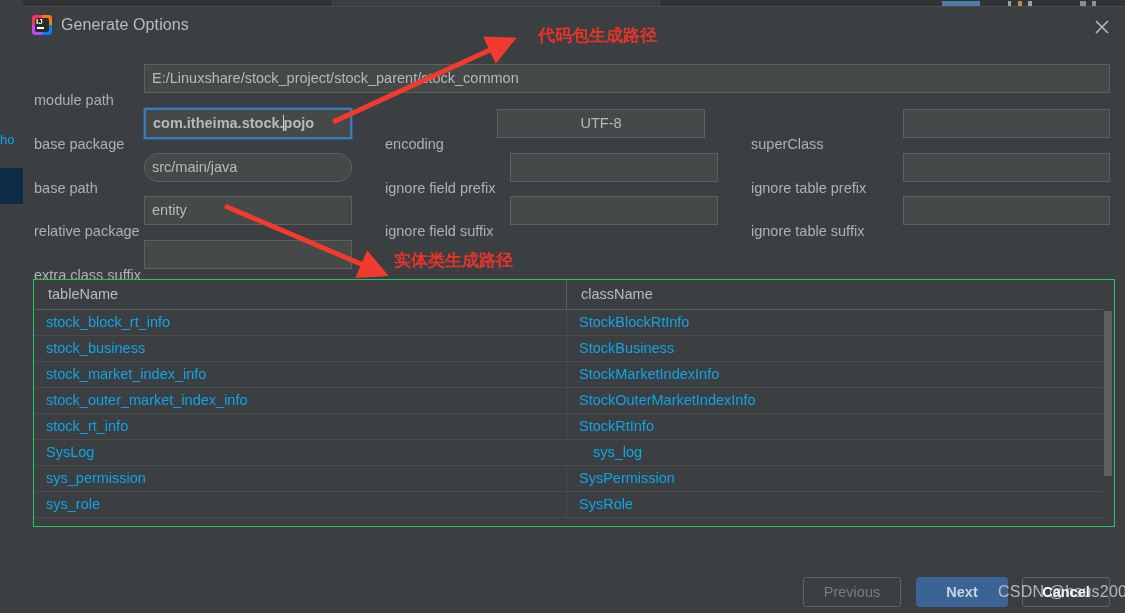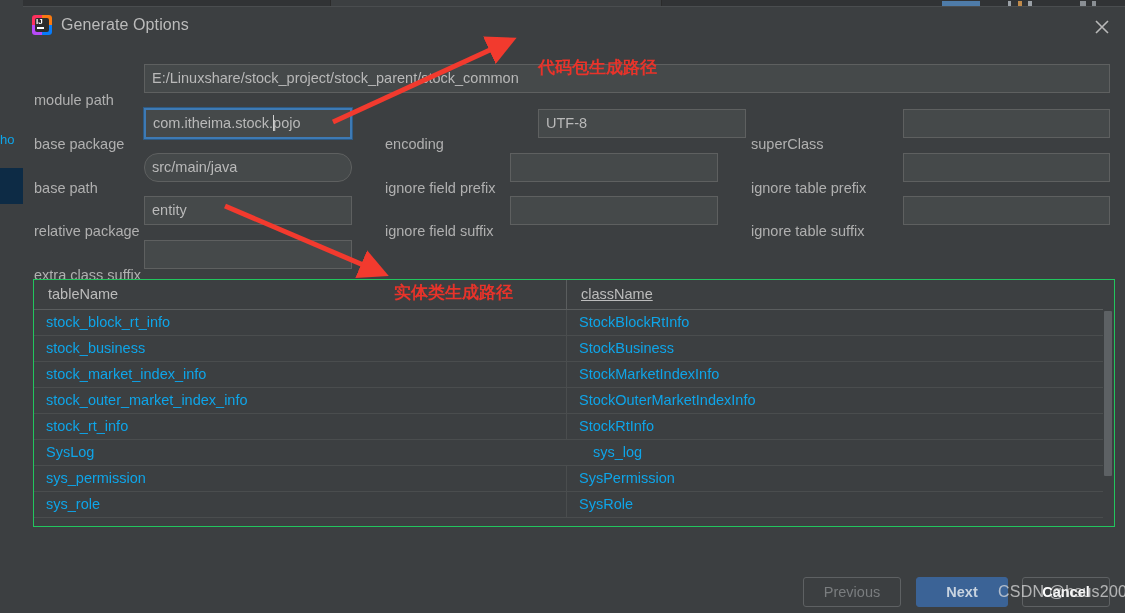--- a/index.html
+++ b/index.html
@@ -171,20 +171,21 @@
     line-height: 27px;
     white-space: nowrap;
     overflow: hidden;
   }
   .field.focused {
     border: 2px solid #3d7ab5;
     outline: 1px solid #2d5a84;
     background: #45494a;
     height: 31px;
     line-height: 27px;
+    font-weight: bold;
   }
   .caret {
     display: inline-block;
     width: 1px;
     height: 16px;
     background: #d0d0d0;
     vertical-align: -3px;
     margin: 0 -0.5px;
   }
 
@@ -206,21 +207,21 @@
     border-bottom: 1px solid #5a5d5e;
   }
   .th {
     font-size: 14.5px;
     color: #bcbcbc;
     line-height: 29px;
     padding-left: 14px;
     box-sizing: border-box;
   }
   .th.c1 { width: 533px; border-right: 1px solid #5a5d5e; }
-  .th.c2 { width: 547px; text-decoration: underline; }
+  .th.c2 { width: 547px; }
   .trow {
     display: flex;
     height: 26px;
     border-bottom: 1px solid #4a4d4e;
     box-sizing: border-box;
   }
   .td {
     font-size: 14.5px;
     color: #0ea5e9;
     line-height: 25px;
@@ -273,21 +274,20 @@
   }
 
   
   .cn-note {
     position: absolute;
     font-family: "DejaVu Sans", sans-serif;
     font-size: 17px;
     font-weight: bold;
     color: #e8332a;
     white-space: nowrap;
-    margin-top: 32px;
   }
   .anno-svg {
     position: absolute;
     left: 0; top: 0;
     width: 1125px; height: 613px;
     pointer-events: none;
   }
 
   .watermark {
     position: absolute;
@@ -338,21 +338,21 @@
     </div>
 
     <div class="form">
 
       <div class="label" style="left:11px; top:26px;">module path</div>
       <div class="field" style="left:121px; top:19px; width:966px;">E:/Linuxshare/stock_project/stock_parent/stock_common</div>
 
       <div class="label" style="left:11px; top:70px;">base package</div>
       <div class="field focused" style="left:121px; top:63px; width:208px;"><span>com.itheima.stock.</span><span class="caret"></span><span>pojo</span></div>
       <div class="label" style="left:362px; top:70px;">encoding</div>
-      <div class="field" style="left:515px; top:64px; width:208px;">UTF-8</div>
+      <div class="field" style="left:474px; top:64px; width:208px;text-align:center;">UTF-8</div>
       <div class="label" style="left:728px; top:70px;">superClass</div>
       <div class="field" style="left:880px; top:64px; width:207px;"></div>
 
       <div class="label" style="left:11px; top:114px;">base path</div>
       <div class="field" style="left:121px; top:108px; width:208px;border-radius:14px;">src/main/java</div>
       <div class="label" style="left:362px; top:114px;">ignore field prefix</div>
       <div class="field" style="left:487px; top:108px; width:208px;"></div>
       <div class="label" style="left:728px; top:114px;">ignore table prefix</div>
       <div class="field" style="left:880px; top:108px; width:207px;"></div>
 

